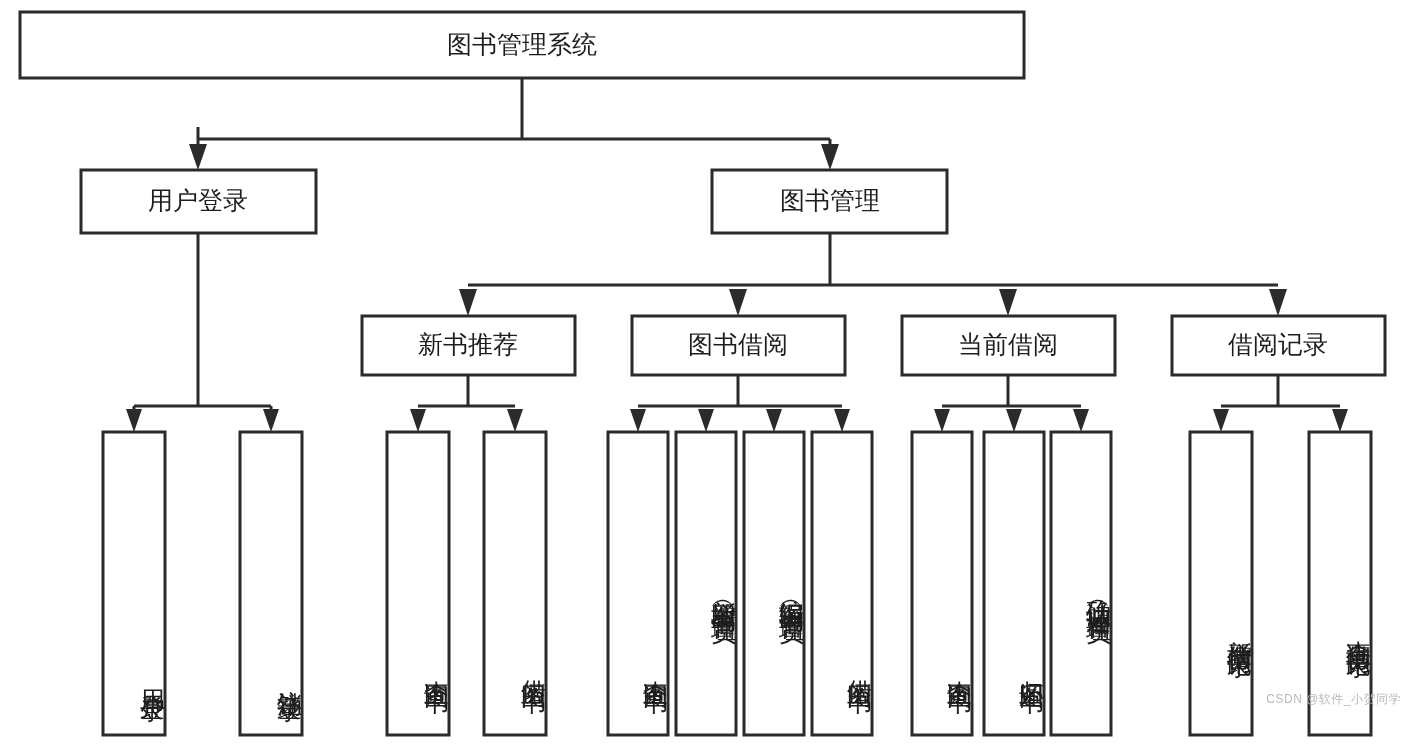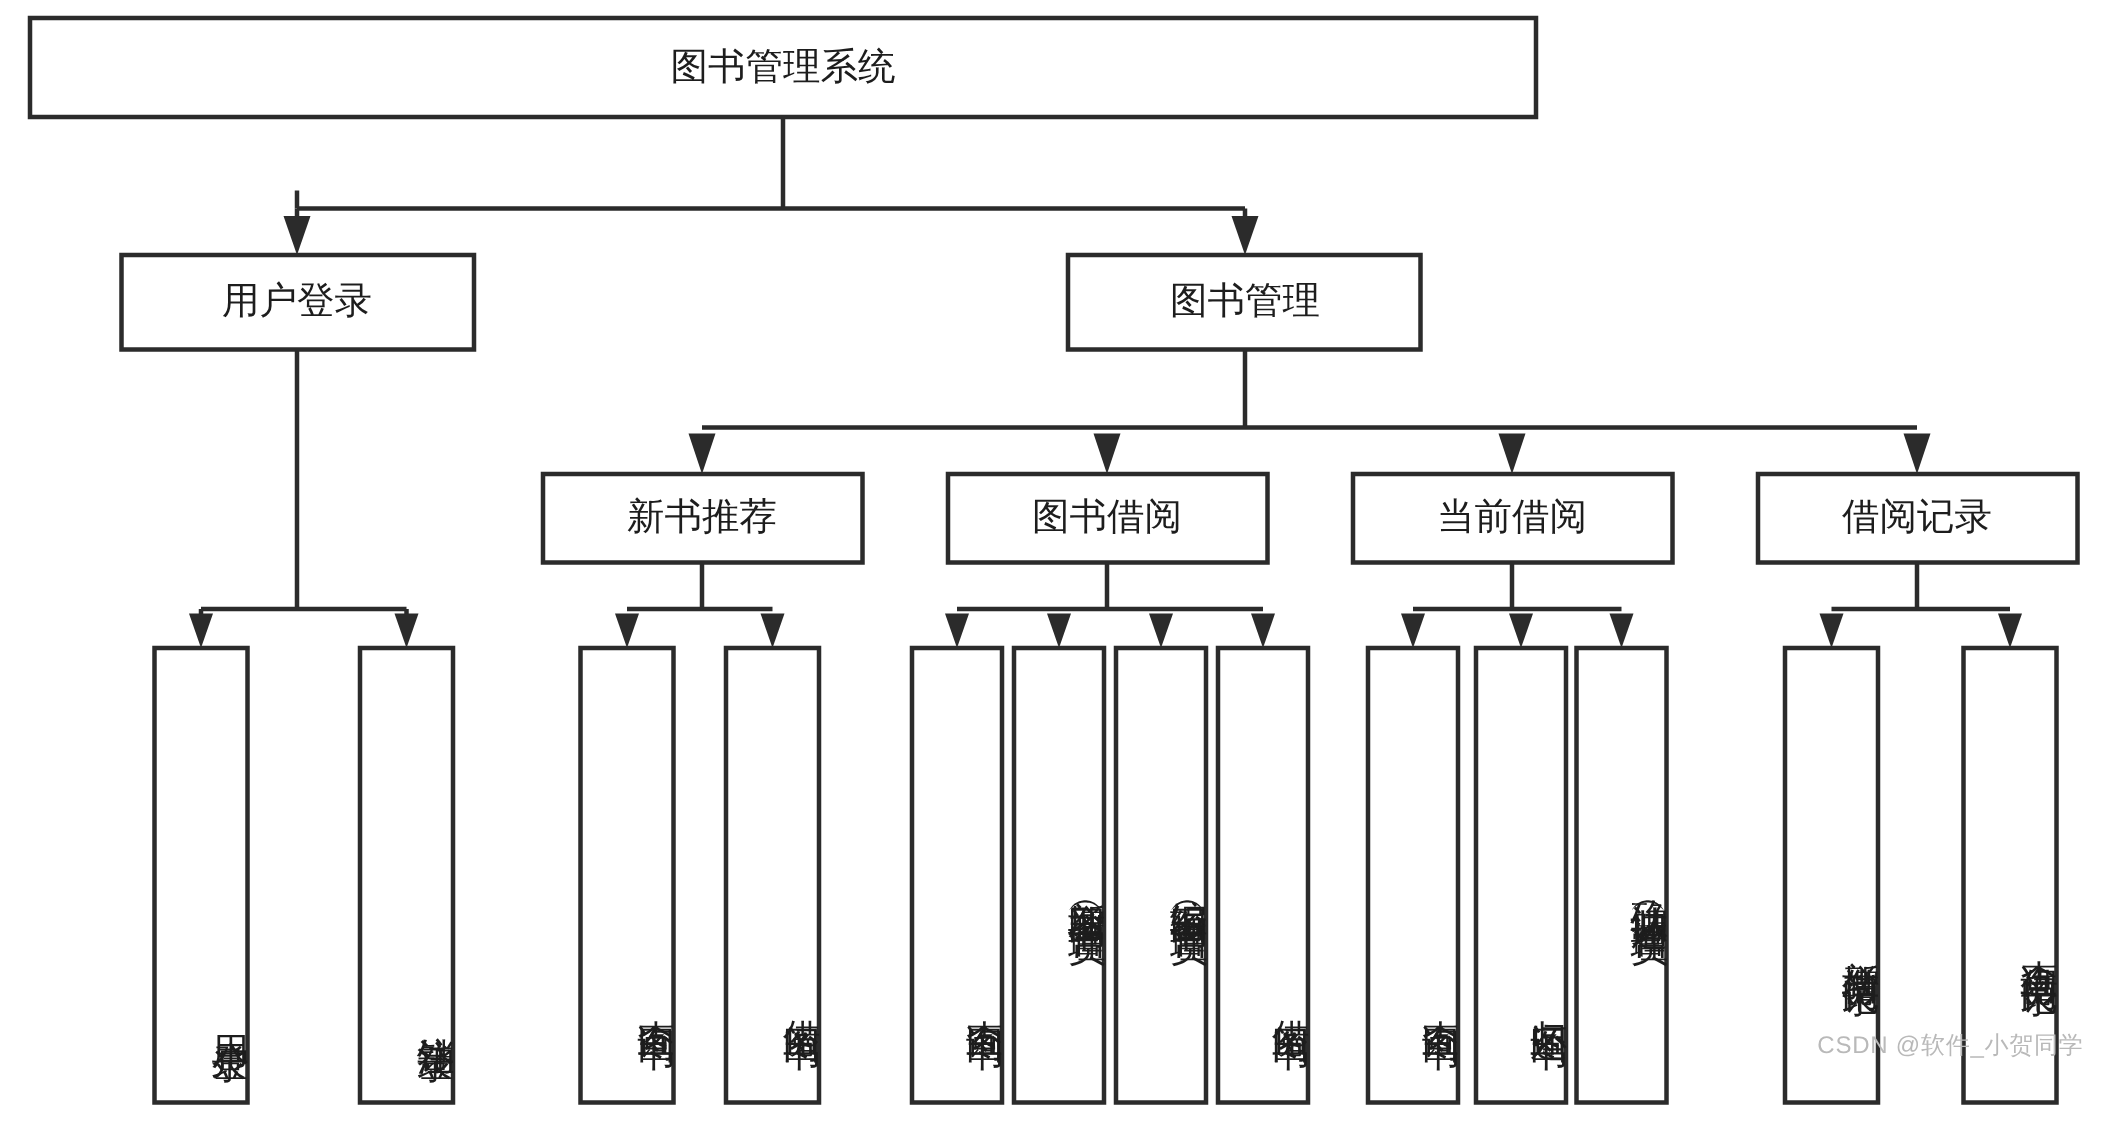--- a/index.html
+++ b/index.html
@@ -59,24 +59,24 @@
     color: #1d1d1d;
     text-align: center;
     white-space: nowrap;
     display: flex;
     align-items: flex-start;
     justify-content: center;
     pointer-events: none;
   }
   .watermark {
     position: absolute;
-    right: 16px;
+    right: 4px;
     bottom: 6px;
     font-family: "Liberation Sans", "DejaVu Sans", sans-serif;
-    font-size: 16px;
+    font-size: 12px;
     color: #b9b9b9;
     white-space: nowrap;
     letter-spacing: 0.5px;
   }
 </style>
 </head>
 <body>
 
 <div id="diagram-root">
 

